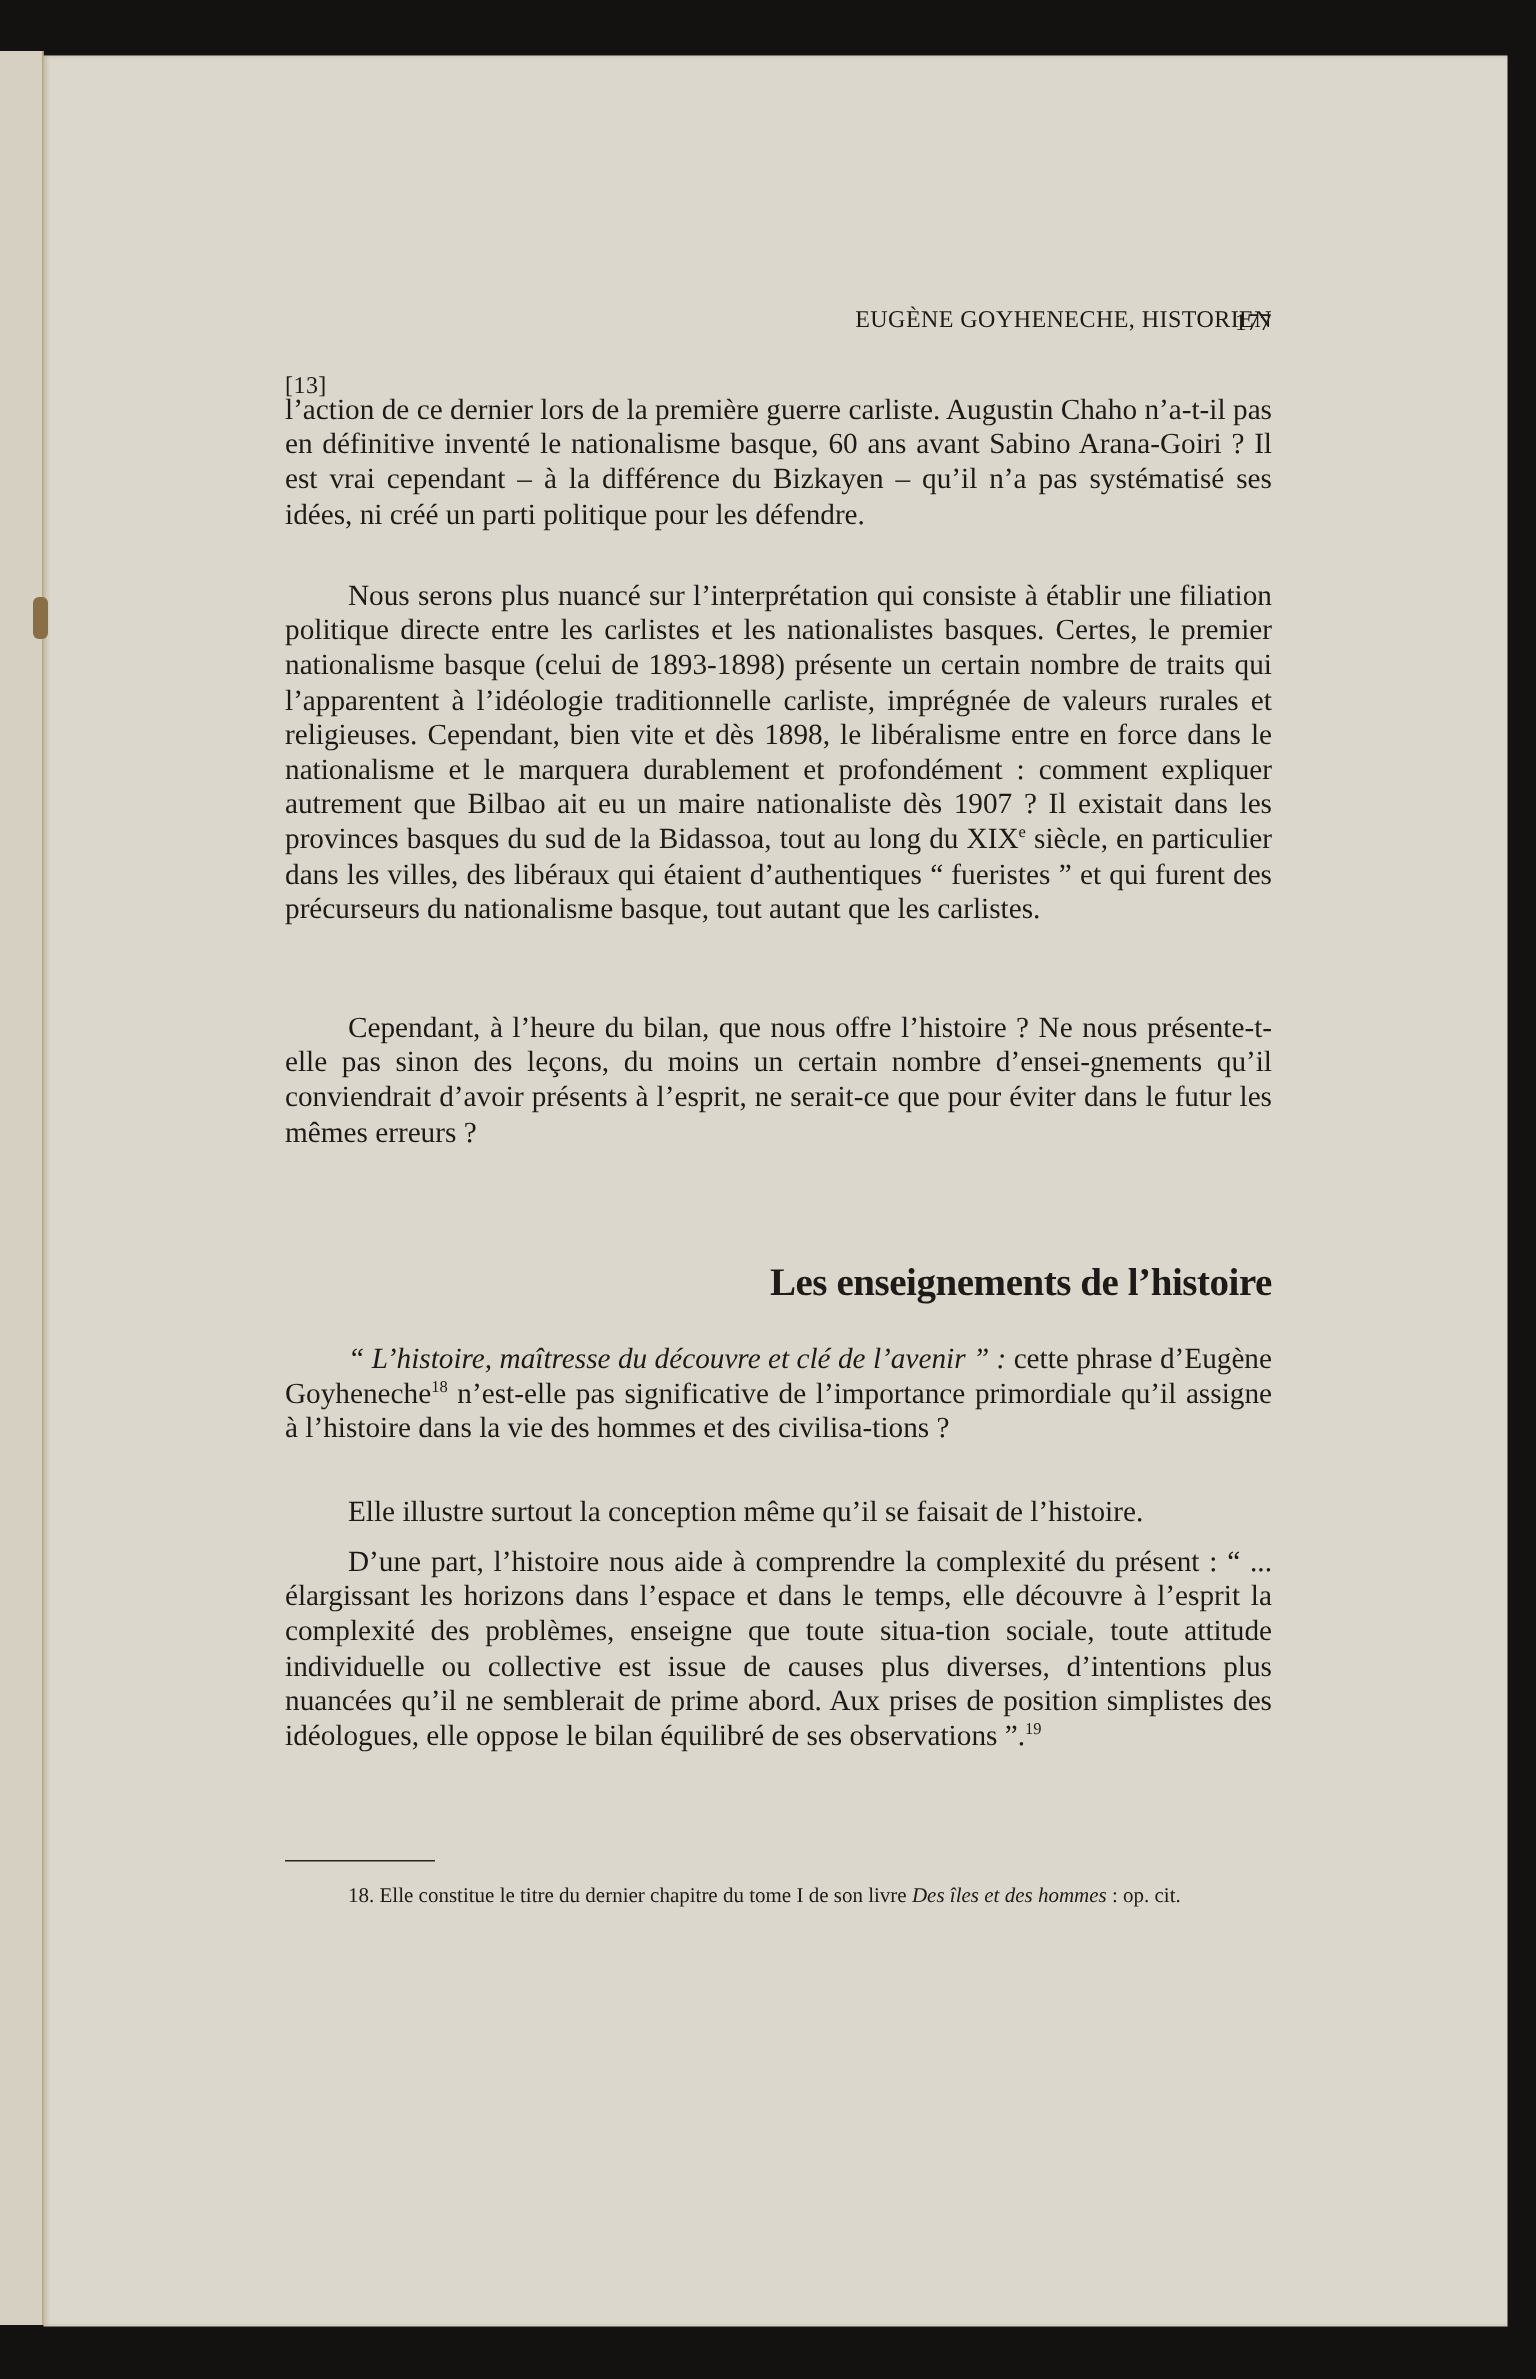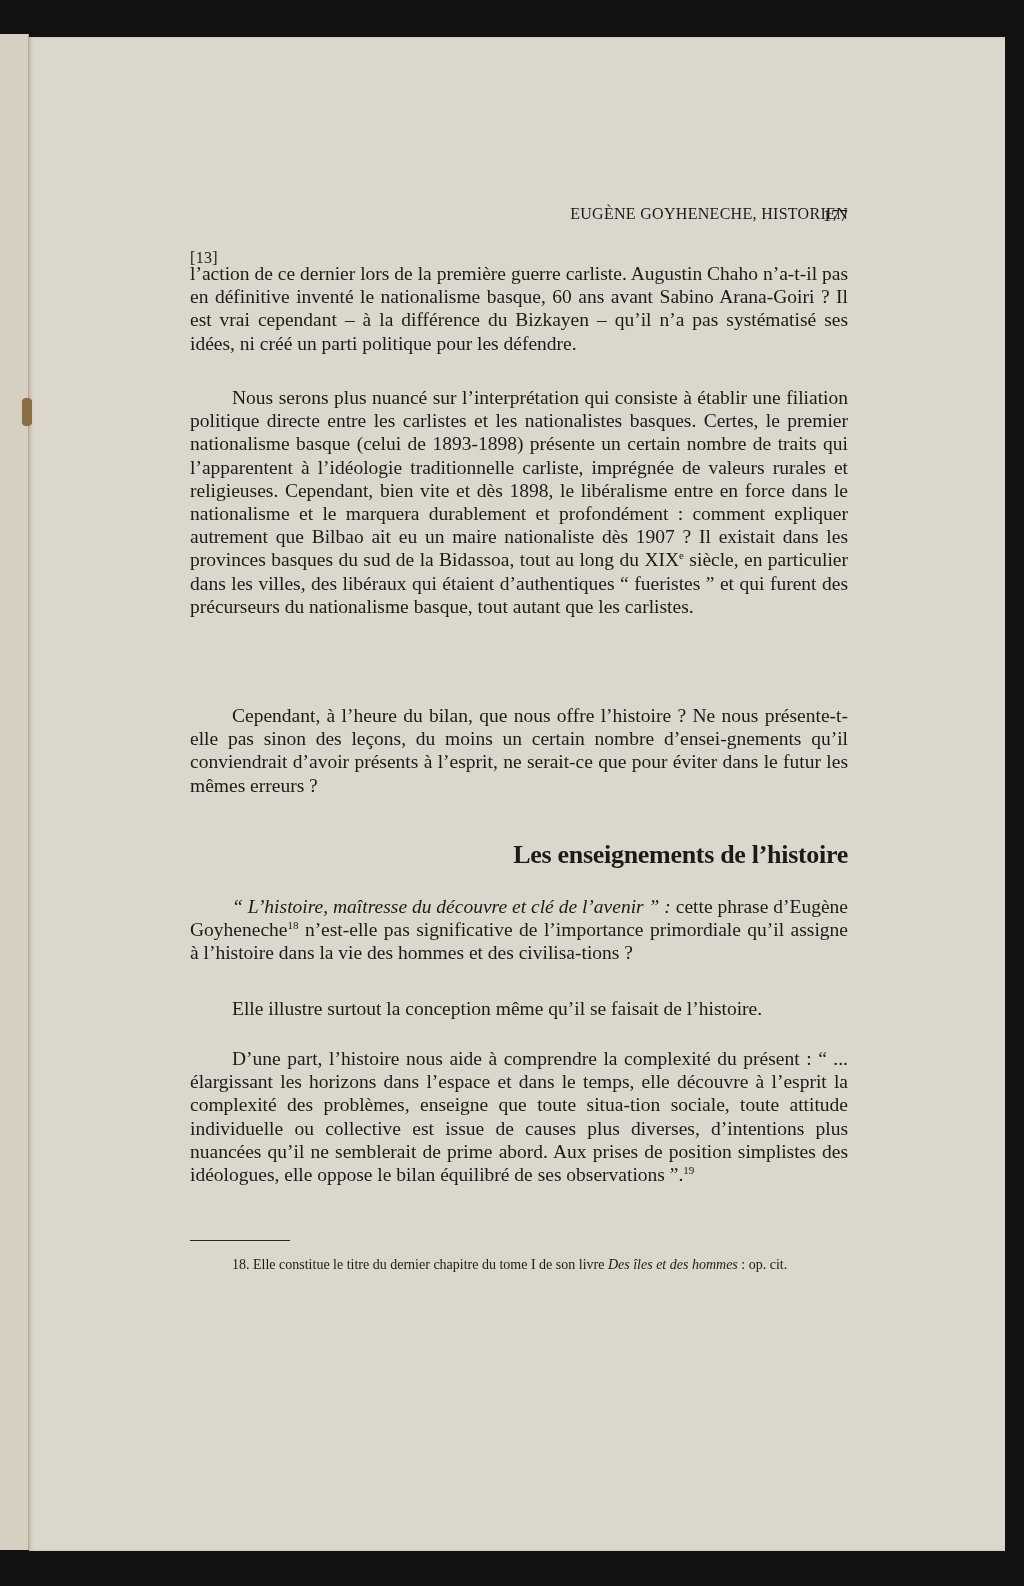--- a/index.html
+++ b/index.html
@@ -34,21 +34,21 @@
 
     .body-text {
       position: absolute; left: 190px; width: 658px;
       font-size: 19.5px; line-height: 23.2px;
       text-align: justify; hyphens: manual;
     }
     .body-text p { margin: 0; }
     .indent { text-indent: 42px; }
     .block1 { top: 262px; }
     .block2 { top: 386px; }
-    .block3 { top: 704px; }
+    .block3 { top: 674px; }
     .heading {
       position: absolute; left: 190px; width: 658px; top: 840px;
       text-align: right; font-weight: bold; font-size: 26px;
       letter-spacing: -0.3px;
     }
     .block4 { top: 895px; }
     .block5 { top: 994px; }
     .block6 { top: 1027px; }
     sup { font-size: 11px; vertical-align: 7px; line-height: 0; }
     .fn-rule {
@@ -90,21 +90,21 @@
 <div class="heading">Les enseignements de l’histoire</div>
 
 <div class="body-text block4">
   <p class="indent"><em>“ L’histoire, maîtresse du découvre et clé de l’avenir ” :</em><span> cette phrase d’Eugène Goyheneche</span><sup>18</sup><span> n’est-elle pas significative de l’importance primordiale qu’il assigne à l’histoire dans la vie des hommes et des civilisa-tions ?</span></p>
 </div>
 
 <div class="body-text block5" style="top: 997px;">
   <p class="indent">Elle illustre surtout la conception même qu’il se faisait de l’histoire.</p>
 </div>
 
-<div class="body-text block6" style="top: 1030px; margin-top: 17px;">
+<div class="body-text block6" style="top: 1030px;">
   <p class="indent"><span>D’une part, l’histoire nous aide à comprendre la complexité du présent : “ ... élargissant les horizons dans l’espace et dans le temps, elle découvre à l’esprit la complexité des problèmes, enseigne que toute situa-tion sociale, toute attitude individuelle ou collective est issue de causes plus diverses, d’intentions plus nuancées qu’il ne semblerait de prime abord. Aux prises de position simplistes des idéologues, elle oppose le bilan équilibré de ses observations ”.</span><sup>19</sup></p>
 </div>
 
 <div class="fn-rule"></div>
 
 <div class="footnotes">
   <p class="indent"><span>18.</span><span> Elle constitue le titre du dernier chapitre du tome I de son livre </span><em>Des îles et des hommes</em><span> : op. cit.</span></p>
 </div>
 
 </body></html>

